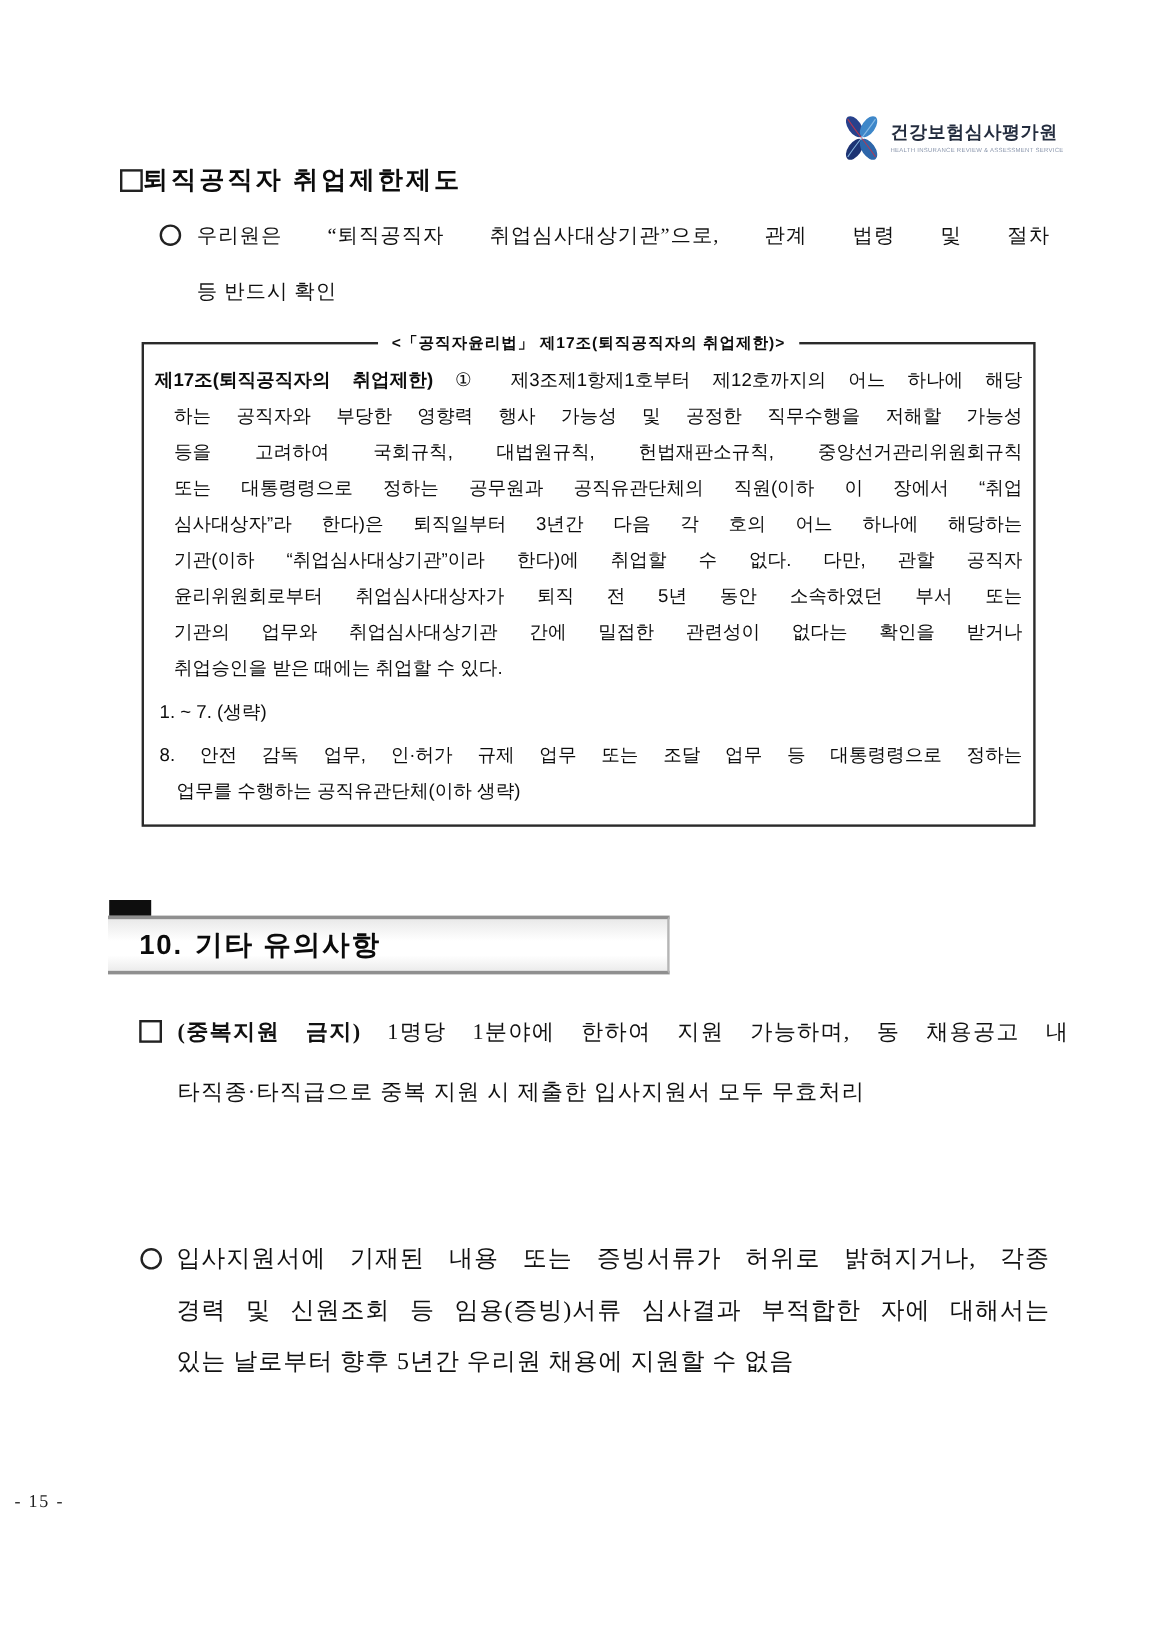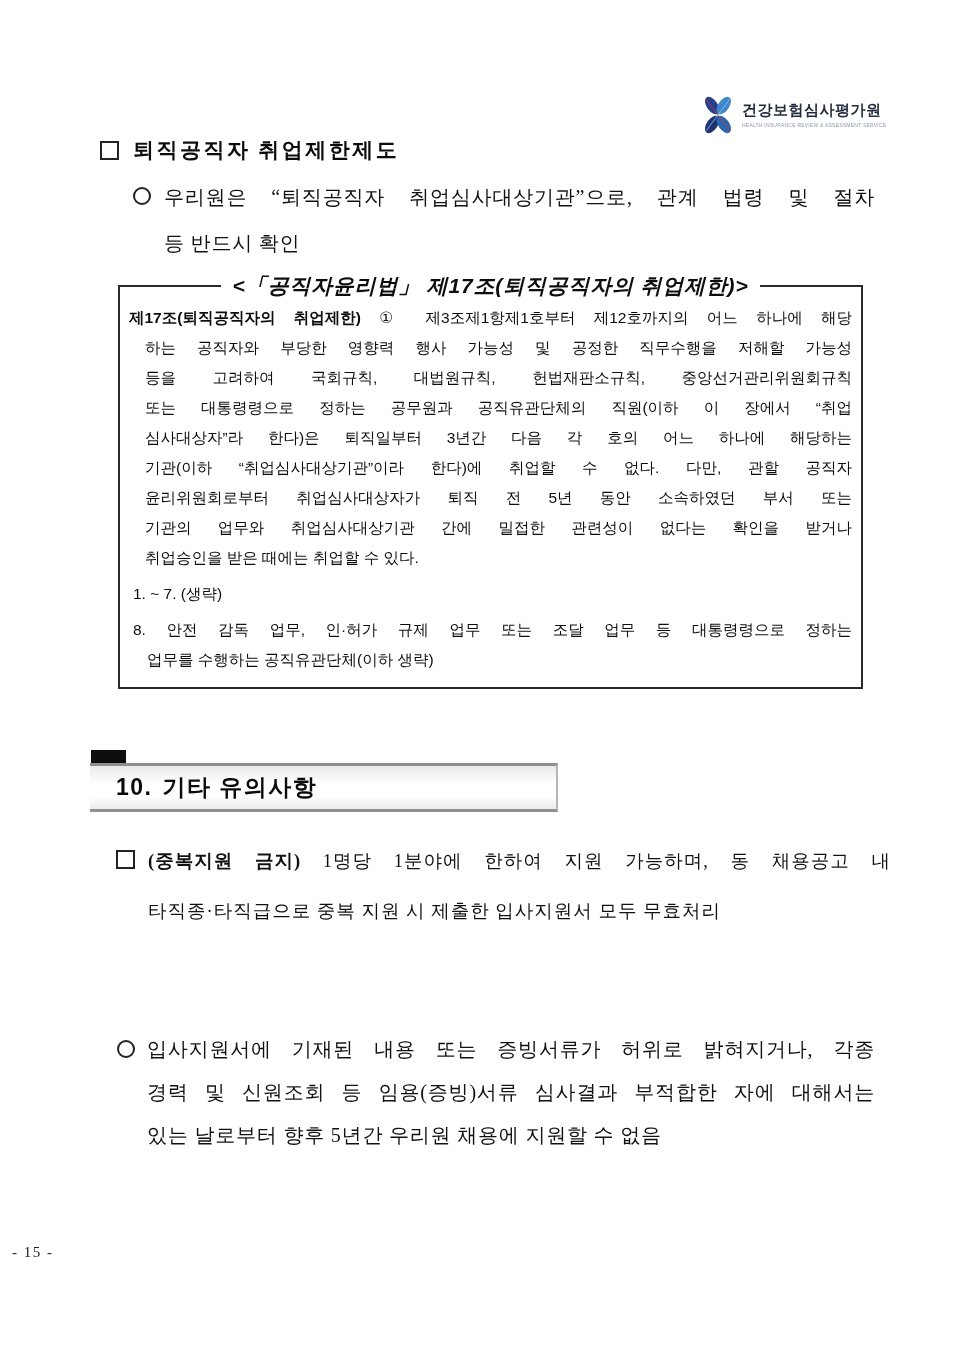--- a/index.html
+++ b/index.html
@@ -30,40 +30,40 @@
   .sq-marker {
     display:inline-block; width:19px; height:19px;
     border:2px solid #222; background:transparent; flex:0 0 auto;
   }
   .ci-marker {
     display:inline-block; width:18px; height:18px; border-radius:50%;
     border:2px solid #222; background:transparent; flex:0 0 auto;
   }
 
   
-  .h1 { top:136px; left:100px; display:flex; align-items:center; gap:14px; }
+  .h1 { top:136px; left:100px; display:flex; align-items:center; }
   .h1-label { font-size:21px; font-weight:bold; letter-spacing:2.5px; color:#0c0c0c; }
 
   .bullet-a { top:174px; left:133px; width:742px; display:flex; }
   .bullet-a .ci-marker { margin-top:13px; }
-  .bullet-a-text { flex:1; margin-left:13px; font-size:20px; letter-spacing:0.8px; line-height:46px; }
+  .bullet-a-text { flex:1; margin-left:13px; font-size:17px; letter-spacing:0.8px; line-height:46px; }
   .jline { text-align:justify; text-align-last:justify; }
 
   
   .law-box {
     top:285px; left:118px; width:745px;
     border:2px solid #2a2a2a; background:#fff;
     padding:16px 9px 12px 9px;
     font-family:"Liberation Sans","DejaVu Sans",sans-serif;
     font-size:15.5px; line-height:30px; color:#0d0d0d;
   }
   .law-box-title {
     position:absolute; top:-16px; left:50%; transform:translateX(-50%);
     background:#ffffff; padding:0 12px; white-space:nowrap;
-    font-size:21px; font-weight:bold; letter-spacing:0.8px; line-height:30px;font-style:italic;
+    font-size:13px; font-weight:bold; letter-spacing:0.8px; line-height:30px;
   }
   .law-line-indent { margin-left:16px; }
   .law-item { margin-top:6px; margin-left:4px; }
   .law-item-cont { margin-left:14px; }
 
   
   .sec10 { top:750px; left:90px; width:468px; }
   .sec10-tab { position:absolute; top:0; left:1px; width:35px; height:13px; background:#0e0e0e; }
   .sec10-bar {
     margin-top:13px; height:49px;

